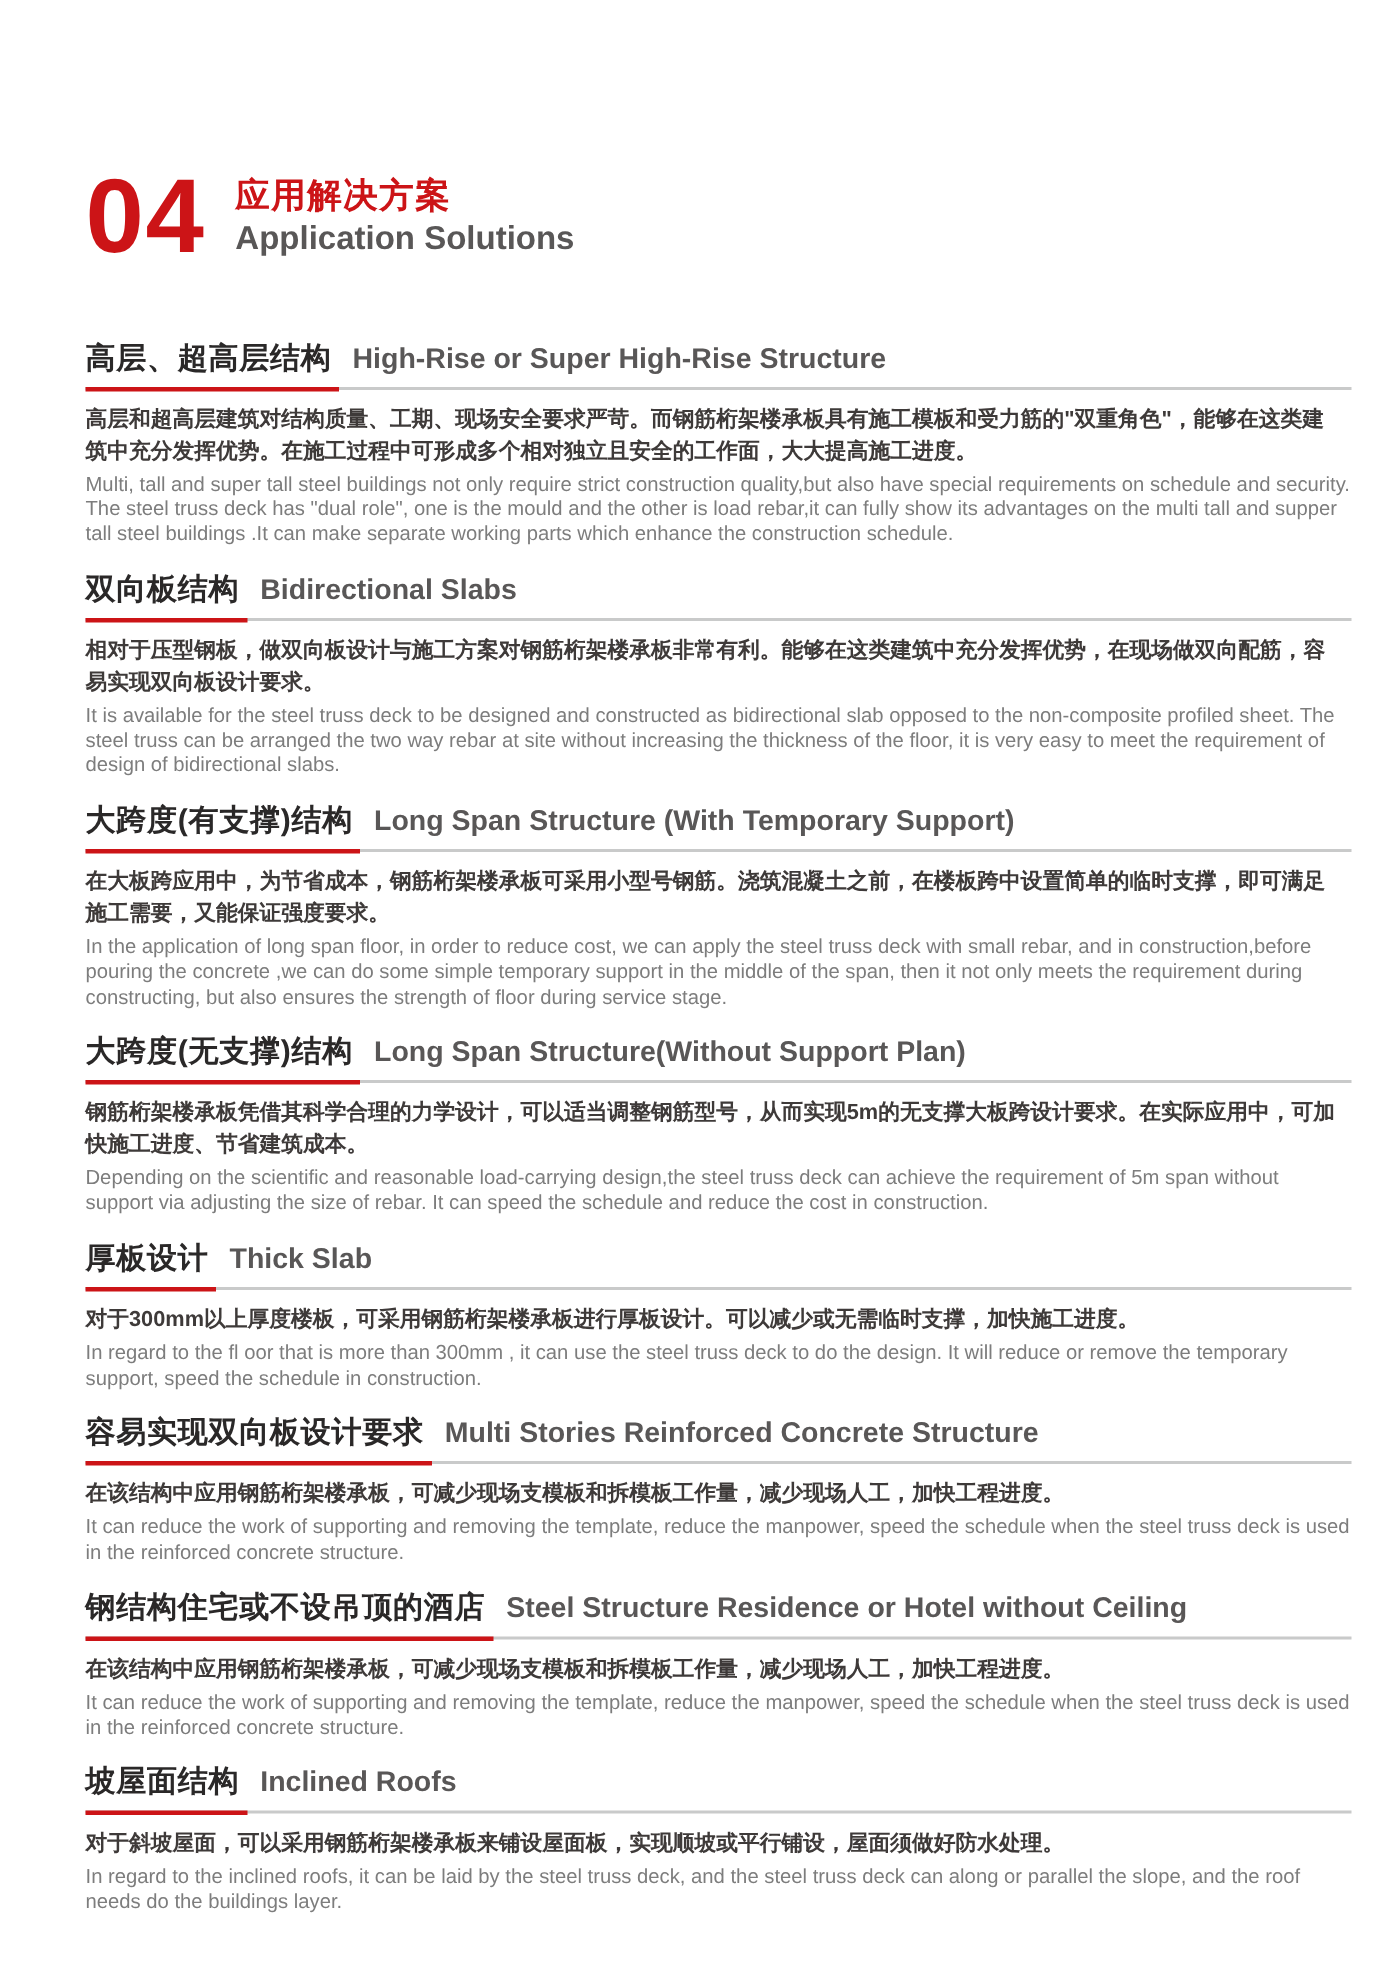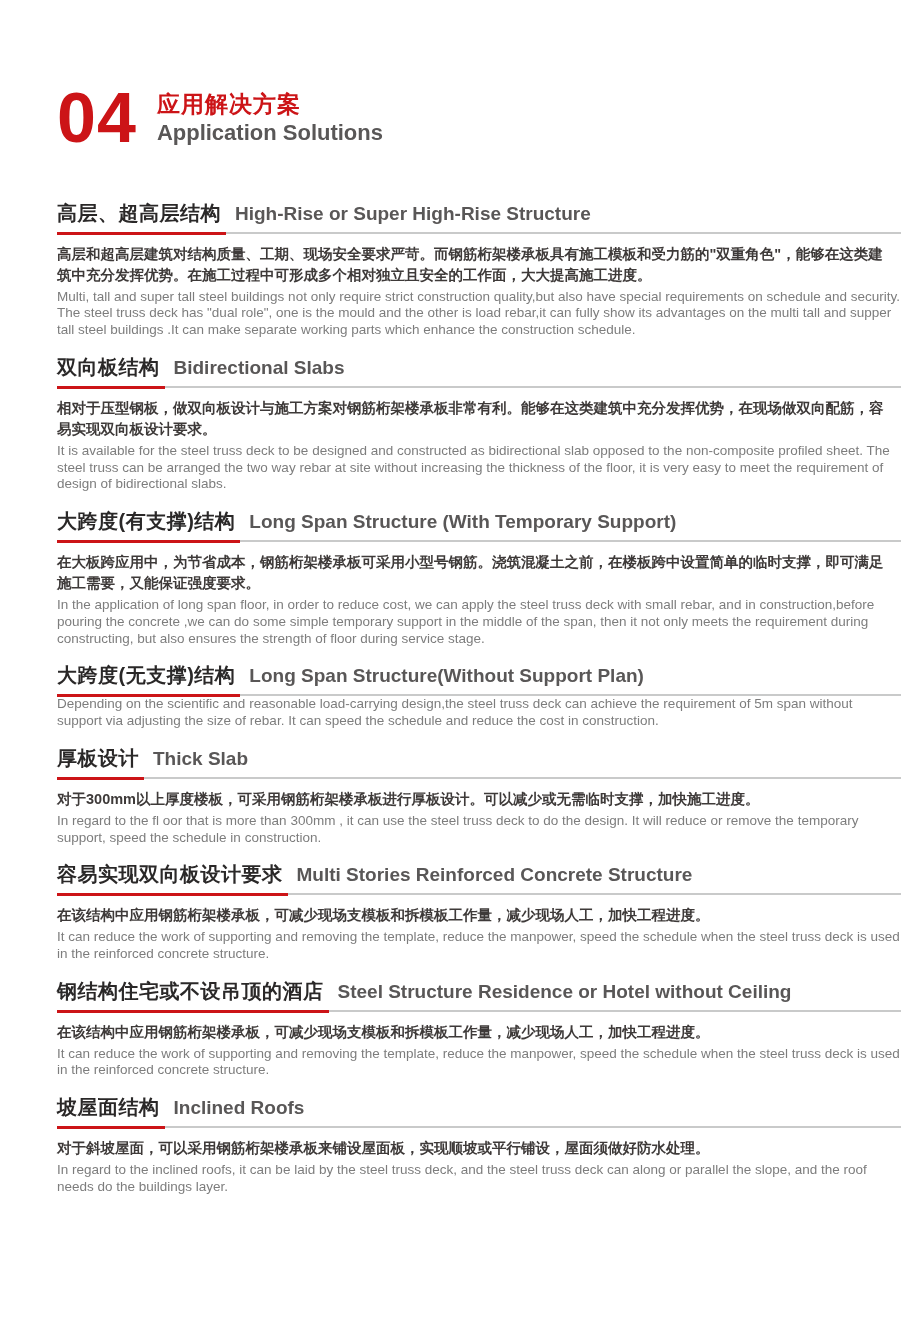--- a/index.html
+++ b/index.html
@@ -11,21 +11,21 @@
     font-family: "Liberation Sans", "DejaVu Sans", sans-serif;
     color: #3e3a39;
   }
   .page {
     position: relative;
     width: 920px;
     height: 1324px;
     background: #ffffff;
     overflow: hidden;
     box-sizing: border-box;
-    padding: 88px 19px 0 57px;
+    padding: 114px 19px 0 57px;
   }
   
   .chapter-header {
     display: flex;
     align-items: flex-start;
     margin-bottom: 52px;
   }
   .chapter-number {
     color: #cc1417;
     font-size: 70px;
@@ -140,20 +140,21 @@
       </div>
       <p class="body-cn">在大板跨应用中，为节省成本，钢筋桁架楼承板可采用小型号钢筋。浇筑混凝土之前，在楼板跨中设置简单的临时支撑，即可满足施工需要，又能保证强度要求。</p>
       <p class="body-en">In the application of long span floor, in order to reduce cost, we can apply the steel truss deck with small rebar, and in construction,before pouring the concrete ,we can do some simple temporary support in the middle of the span, then it not only meets the requirement during constructing, but also ensures the strength of floor during service stage.</p>
     </section>
 
     <section class="solution">
       <div class="sec-head">
         <span class="sec-title-cn">大跨度(无支撑)结构</span>
         <span class="sec-title-en">Long Span Structure(Without Support Plan)</span>
       </div>
+      <p class="body-cn">钢筋桁架楼承板凭借其科学合理的力学设计，可以适当调整钢筋型号，从而实现5m的无支撑大板跨设计要求。在实际应用中，可加快施工进度、节省建筑成本。</p>
       <p class="body-en">Depending on the scientific and reasonable load-carrying design,the steel truss deck can achieve the requirement of 5m span without support via adjusting the size of rebar. It can speed the schedule and reduce the cost in construction.</p>
     </section>
 
     <section class="solution">
       <div class="sec-head">
         <span class="sec-title-cn">厚板设计</span>
         <span class="sec-title-en">Thick Slab</span>
       </div>
       <p class="body-cn">对于300mm以上厚度楼板，可采用钢筋桁架楼承板进行厚板设计。可以减少或无需临时支撑，加快施工进度。</p>
       <p class="body-en">In regard to the fl oor that is more than 300mm , it can use the steel truss deck to do the design. It will reduce or remove the temporary support, speed the schedule in construction.</p>

